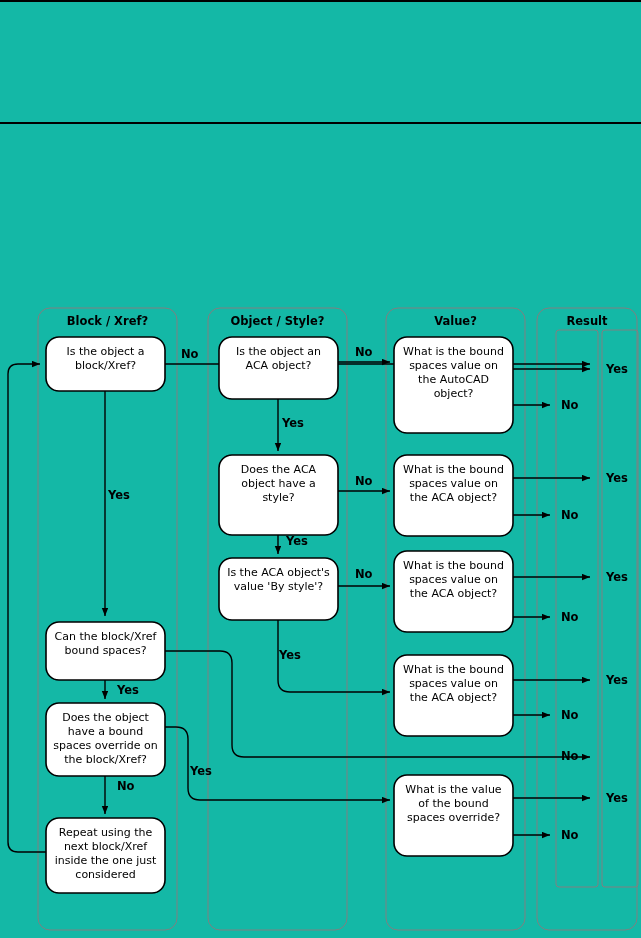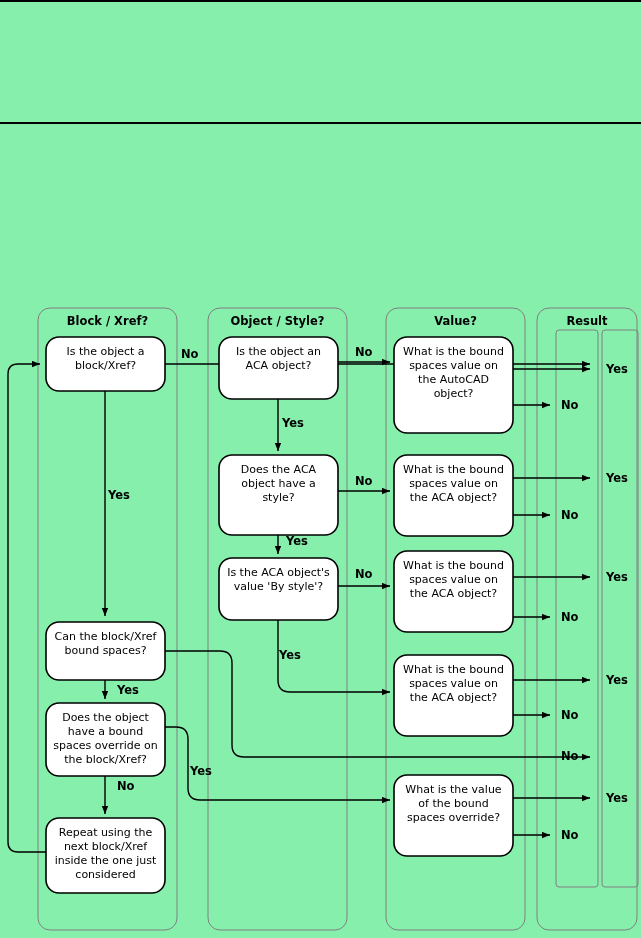--- a/index.html
+++ b/index.html
@@ -1,17 +1,17 @@
 <!DOCTYPE html>
 <html><head>
 <meta charset="utf-8">
 <style>
   html,body{margin:0;padding:0;background:#ffffff;}
   body{width:641px;height:938px;font-family:"DejaVu Sans",sans-serif;}
-  #page{position:relative;width:641px;height:938px;overflow:hidden;background:#86efac;}
+  #page{position:relative;width:641px;height:938px;overflow:hidden;background:#14b8a6;}
   .rule-top{position:absolute;left:0;top:0;width:641px;height:2px;background:#000;}
   .rule-mid{position:absolute;left:0;top:122px;width:641px;height:2px;background:#000;}
   svg{position:absolute;left:0;top:0;}
   .lane{fill:none;stroke:#808080;stroke-width:1;}
   .node{fill:#ffffff;stroke:#000000;stroke-width:1.6;}
   .edge{fill:none;stroke:#000000;stroke-width:1.4;}
   .lanetitle{font-family:"DejaVu Sans",sans-serif;font-size:11.5px;font-weight:bold;fill:#000;text-anchor:middle;}
   .nodetext{font-family:"DejaVu Sans",sans-serif;font-size:11px;fill:#000;text-anchor:middle;}
   .elabel{font-family:"DejaVu Sans",sans-serif;font-size:11.5px;font-weight:bold;fill:#000;}
   .reslabel{font-family:"DejaVu Sans",sans-serif;font-size:11.5px;font-weight:bold;fill:#000;text-anchor:start;}

